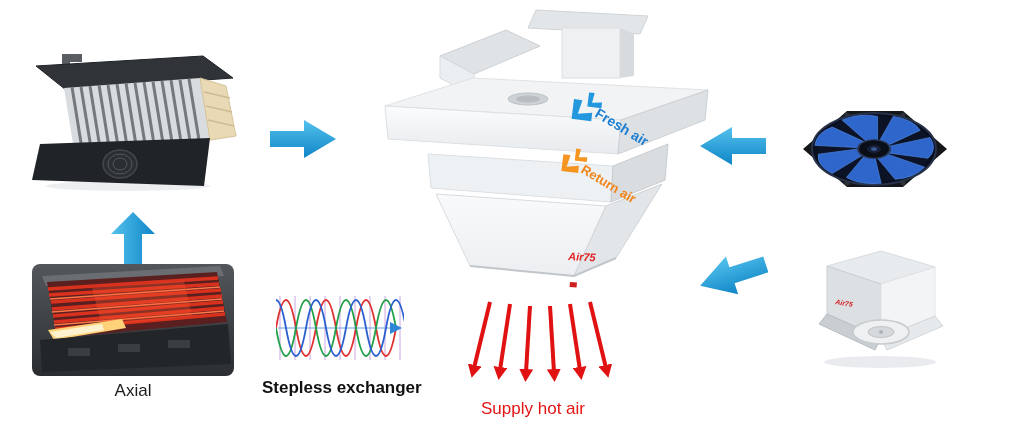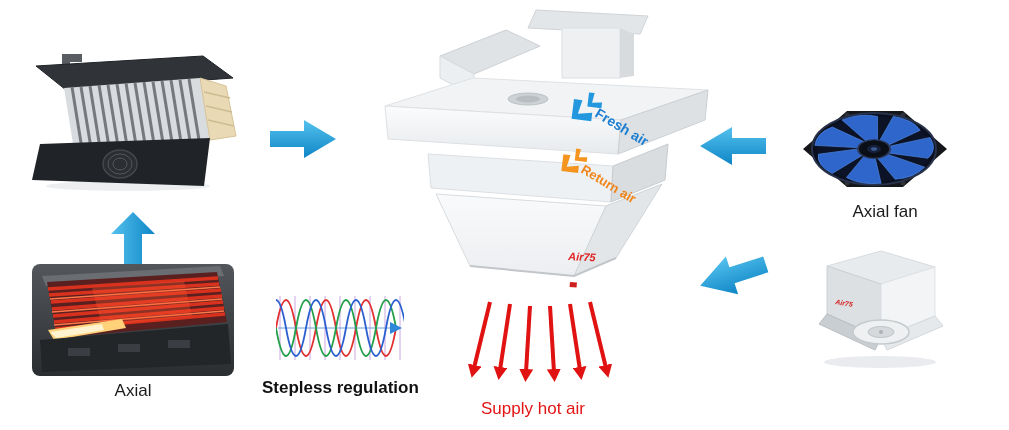--- a/index.html
+++ b/index.html
@@ -122,21 +122,21 @@
         <line x1="109" y1="6" x2="109" y2="70"></line>
       <line x1="124" y1="6" x2="124" y2="70"></line>
     </g>
     <line x1="2" y1="38" x2="114" y2="38" stroke="#6a9fd8" stroke-width="1.2"></line>
     <path d="M0,38 Q10,-18 20,38 T40,38 T60,38 T80,38 T100,38 T120,38" fill="none" stroke="#e03030" stroke-width="1.8"></path>
     <path d="M0,38 Q10,94 20,38 T40,38 T60,38 T80,38 T100,38 T120,38" fill="none" stroke="#22a04a" stroke-width="1.8"></path>
     <path d="M-10,38 Q0,-18 10,38 T30,38 T50,38 T70,38 T90,38 T110,38 T130,38" fill="none" stroke="#2a5fd0" stroke-width="1.8"></path>
     <polygon points="114,32 126,38 114,44" fill="#2e86d8"></polygon>
   </svg>
   <div class="reg-label" style="left:262px;top:377px;width:185px">
-    <div>Stepless regulation</div>
+    <div>Stepless exchanger</div>
   </div>
 
   <svg class="abs" style="left:378px;top:4px" width="334" height="390" viewBox="0 0 334 390">
     <defs>
       <linearGradient id="gUnit1" x1="0" y1="0" x2="0" y2="1">
         <stop offset="0" stop-color="#fbfcfd"></stop>
           <stop offset="1" stop-color="#e7eaed"></stop>
       </linearGradient>
       <linearGradient id="gUnit2" x1="0" y1="0" x2="0" y2="1">
         <stop offset="0" stop-color="#f9fafb"></stop>
@@ -219,21 +219,20 @@
         <path d="M8,-2 L56,-20 Q64,0 54,16 L10,6 Z" transform="rotate(154.3)"></path>
         <path d="M8,-2 L56,-20 Q64,0 54,16 L10,6 Z" transform="rotate(205.7)"></path>
         <path d="M8,-2 L56,-20 Q64,0 54,16 L10,6 Z" transform="rotate(257.1)"></path>
         <path d="M8,-2 L56,-20 Q64,0 54,16 L10,6 Z" transform="rotate(308.6)"></path>
       </g>
       <circle cx="0" cy="0" r="16" fill="#0a0e17" stroke="#2c3a58" stroke-width="2"></circle>
       <circle cx="0" cy="0" r="7" fill="#17203a"></circle>
       <circle cx="0" cy="0" r="3" fill="#3a5a94"></circle>
     </g>
   </svg>
-  <div class="comp-label" style="left:810px;top:202px;width:150px">Axial fan</div>
 
   <svg class="abs" style="left:698px;top:252px;transform:rotate(-18deg)" width="70" height="46" viewBox="0 0 66 44">
     <defs>
       <linearGradient id="gD" x1="0" y1="0" x2="0" y2="1">
         <stop offset="0" stop-color="#55c2ee"></stop>
           <stop offset="1" stop-color="#0e85c6"></stop>
       </linearGradient>
     </defs>
     <polygon points="66,14 32,14 32,3 0,22 32,41 32,30 66,30" fill="url(#gD)"></polygon>
   </svg>

